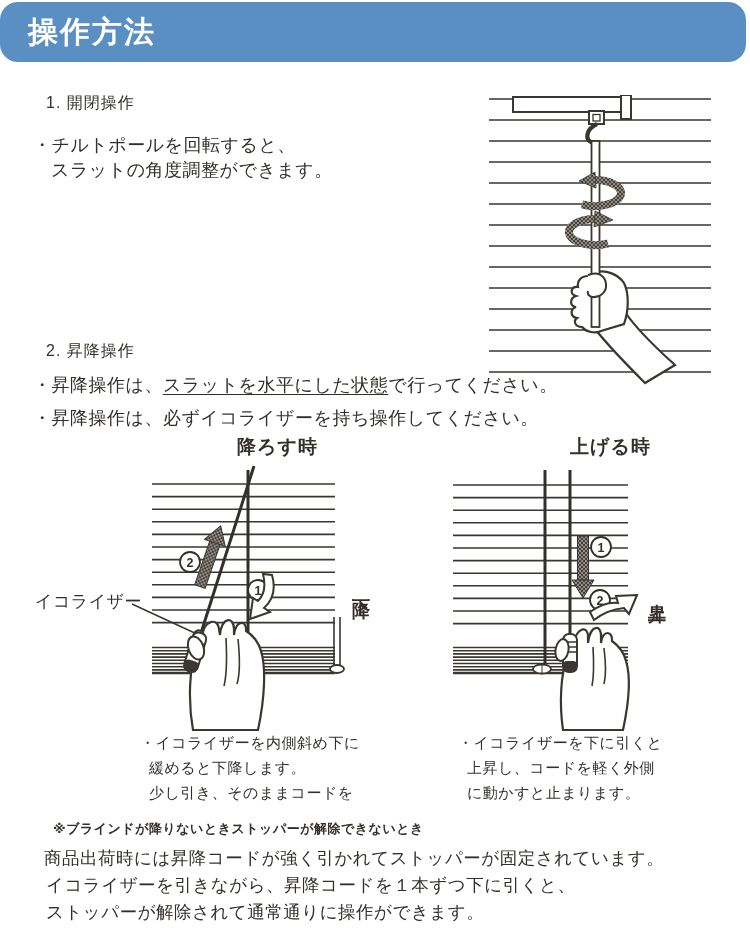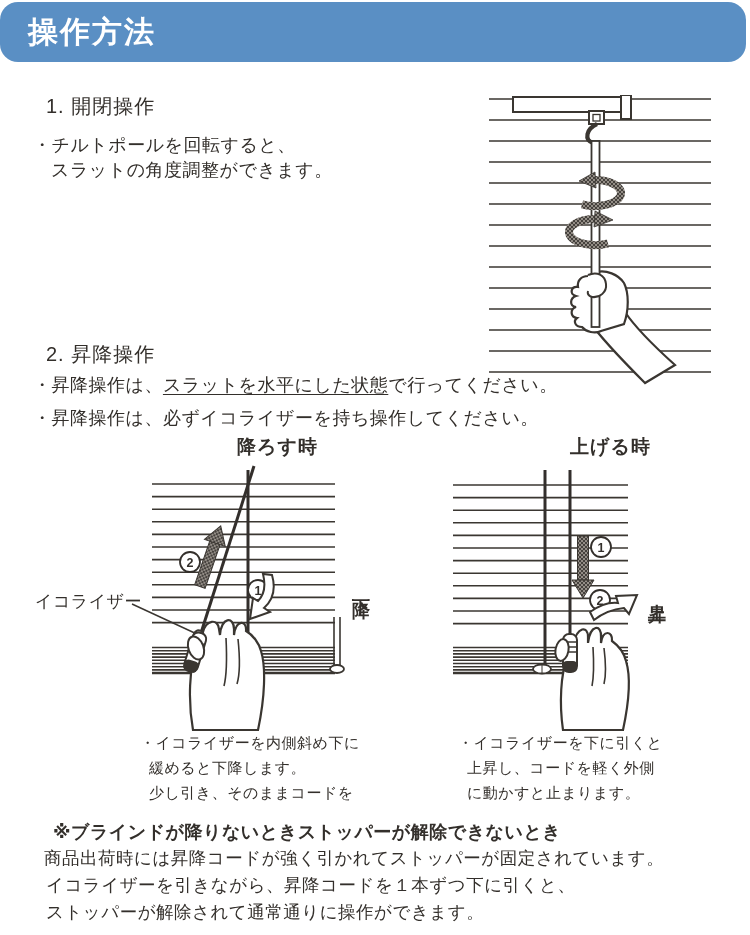--- a/index.html
+++ b/index.html
@@ -7,29 +7,29 @@
     width:750px;height:935px;position:relative;overflow:hidden;
     background:#ffffff;color:#332f2b;
     font-family:"Liberation Sans","DejaVu Sans",sans-serif;
   }
   .abs{position:absolute;}
   .hdr{
     top:2px;left:0;width:746px;height:60px;border-radius:18px;
     background:#5a8fc4;display:flex;align-items:center;
   }
   .hdr h1{margin:0 0 0 28px;font-size:30px;font-weight:bold;color:#ffffff;letter-spacing:2px;}
-  .sec-h{font-size:20px;letter-spacing:1px;}
+  .sec-h{font-size:16px;letter-spacing:1px;}
   .body-t{font-size:18px;letter-spacing:0.5px;white-space:nowrap;margin-top:13px;}
   .cap{font-size:15px;line-height:25px;letter-spacing:0.5px;white-space:nowrap;}
   .cap .ind{padding-left:9px;}
   .fig-title{font-size:19px;font-weight:bold;letter-spacing:1px;padding-left:42px;}
   .vert{writing-mode:vertical-rl;text-orientation:upright;font-size:18px;font-weight:bold;letter-spacing:3px;line-height:1;}
   .eq-label{font-size:17px;letter-spacing:0.5px;}
   .u{text-decoration:underline;text-underline-offset:3px;}
-  .note-h{font-size:18px;font-weight:bold;letter-spacing:0.5px;white-space:nowrap;}
+  .note-h{font-size:13px;font-weight:bold;letter-spacing:0.5px;white-space:nowrap;}
   .note-l{font-size:17.5px;line-height:27px;letter-spacing:0.5px;white-space:nowrap;}
   svg{display:block;}
   svg text{font-family:"Liberation Sans","DejaVu Sans",sans-serif;}
 </style>
 </head>
 <body>
 
 <header class="abs hdr" style="background: rgb(90, 143, 196); text-align: center;">
   <h1>操作方法</h1>
 </header>

